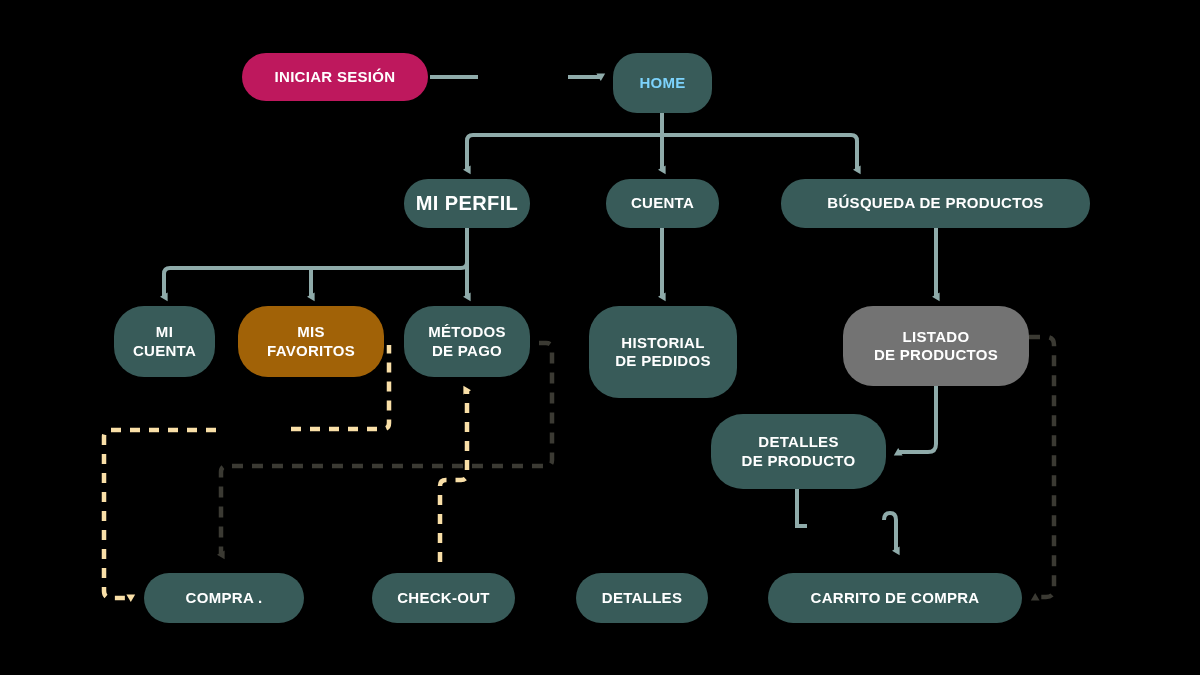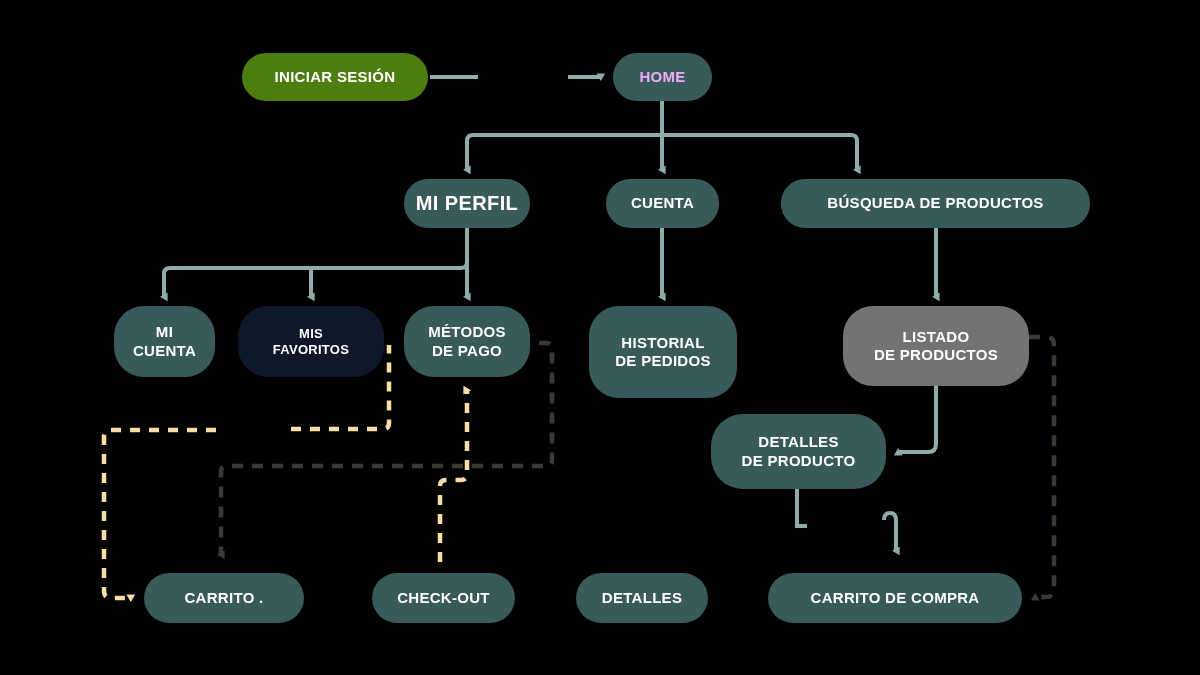--- a/index.html
+++ b/index.html
@@ -113,34 +113,34 @@
     <g fill="none" stroke="#f9dfa7" stroke-width="4.5" stroke-dasharray="10 9" stroke-linecap="butt">
 
       <path d="M291,429 L383,429 Q389,429 389,423 L389,345"></path>
 
       <path d="M440,562 L440,486 Q440,480 446,480 L461,480 Q467,480 467,474 L467,390" marker-end="url(#arrow-yellow)"></path>
 
       <path d="M216,430 L111,430 Q104,430 104,437 L104,591 Q104,598 111,598 L131,598" marker-end="url(#arrow-yellow)"></path>
     </g>
   </svg>
 
-<div class="node" style="left: 242px; top: 53px; width: 186px; height: 48px; border-radius: 24px; font-size: 15px; background: #4d7c0f; color: rgb(255, 255, 255);"><span class="node-label">INICIAR SESIÓN</span></div>
-    <div class="node" style="left: 613px; top: 53px; width: 99px; height: 48px; border-radius: 24px; font-size: 15px; background: rgb(56, 91, 89); color: #f0abfc;"><span class="node-label">HOME</span></div>
+<div class="node" style="left: 242px; top: 53px; width: 186px; height: 48px; border-radius: 24px; font-size: 15px; background: #be185d; color: rgb(255, 255, 255);"><span class="node-label">INICIAR SESIÓN</span></div>
+    <div class="node" style="left: 613px; top: 53px; width: 99px; height: 60px; border-radius: 24px; font-size: 15px; background: rgb(56, 91, 89); color: #7dd3fc;"><span class="node-label">HOME</span></div>
     <div class="node" style="left: 404px; top: 179px; width: 126px; height: 49px; border-radius: 24px; font-size: 20px; background: rgb(56, 91, 89); color: rgb(255, 255, 255);"><span class="node-label">MI PERFIL</span></div>
     <div class="node" style="left: 606px; top: 179px; width: 113px; height: 49px; border-radius: 24px; font-size: 15px; background: rgb(56, 91, 89); color: rgb(255, 255, 255);"><span class="node-label">CUENTA</span></div>
     <div class="node" style="left: 781px; top: 179px; width: 309px; height: 49px; border-radius: 24px; font-size: 15px; background: rgb(56, 91, 89); color: rgb(255, 255, 255);"><span class="node-label">BÚSQUEDA DE PRODUCTOS</span></div>
     <div class="node" style="left: 114px; top: 306px; width: 101px; height: 71px; border-radius: 30px; font-size: 15px; background: rgb(56, 91, 89); color: rgb(255, 255, 255);"><span class="node-label">MI
 CUENTA</span></div>
-    <div class="node" style="left: 238px; top: 306px; width: 146px; height: 71px; border-radius: 30px; font-size: 13px; background: #0f172a; color: rgb(255, 255, 255);"><span class="node-label">MIS
+    <div class="node" style="left: 238px; top: 306px; width: 146px; height: 71px; border-radius: 30px; font-size: 15px; background: #a16207; color: rgb(255, 255, 255);"><span class="node-label">MIS
 FAVORITOS</span></div>
     <div class="node" style="left: 404px; top: 306px; width: 126px; height: 71px; border-radius: 30px; font-size: 15px; background: rgb(56, 91, 89); color: rgb(255, 255, 255);"><span class="node-label">MÉTODOS
 DE PAGO</span></div>
     <div class="node" style="left: 589px; top: 306px; width: 148px; height: 92px; border-radius: 30px; font-size: 15px; background: rgb(56, 91, 89); color: rgb(255, 255, 255);"><span class="node-label">HISTORIAL
 DE PEDIDOS</span></div>
     <div class="node" style="left: 843px; top: 306px; width: 186px; height: 80px; border-radius: 30px; font-size: 15px; background: #737373; color: rgb(255, 255, 255);"><span class="node-label">LISTADO
 DE PRODUCTOS</span></div>
     <div class="node" style="left: 711px; top: 414px; width: 175px; height: 75px; border-radius: 32px; font-size: 15px; background: rgb(56, 91, 89); color: rgb(255, 255, 255);"><span class="node-label">DETALLES
 DE PRODUCTO</span></div>
-    <div class="node" style="left: 144px; top: 573px; width: 160px; height: 50px; border-radius: 25px; font-size: 15px; background: rgb(56, 91, 89); color: rgb(255, 255, 255);"><span class="node-label">CARRITO    .</span></div>
+    <div class="node" style="left: 144px; top: 573px; width: 160px; height: 50px; border-radius: 25px; font-size: 15px; background: rgb(56, 91, 89); color: rgb(255, 255, 255);"><span class="node-label">COMPRA    .</span></div>
     <div class="node" style="left: 372px; top: 573px; width: 143px; height: 50px; border-radius: 25px; font-size: 15px; background: rgb(56, 91, 89); color: rgb(255, 255, 255);"><span class="node-label">CHECK-OUT</span></div>
     <div class="node" style="left: 576px; top: 573px; width: 132px; height: 50px; border-radius: 25px; font-size: 15px; background: rgb(56, 91, 89); color: rgb(255, 255, 255);"><span class="node-label">DETALLES</span></div>
     <div class="node" style="left: 768px; top: 573px; width: 254px; height: 50px; border-radius: 25px; font-size: 15px; background: rgb(56, 91, 89); color: rgb(255, 255, 255);"><span class="node-label">CARRITO DE COMPRA</span></div>
   </div>
 
 </body></html>

